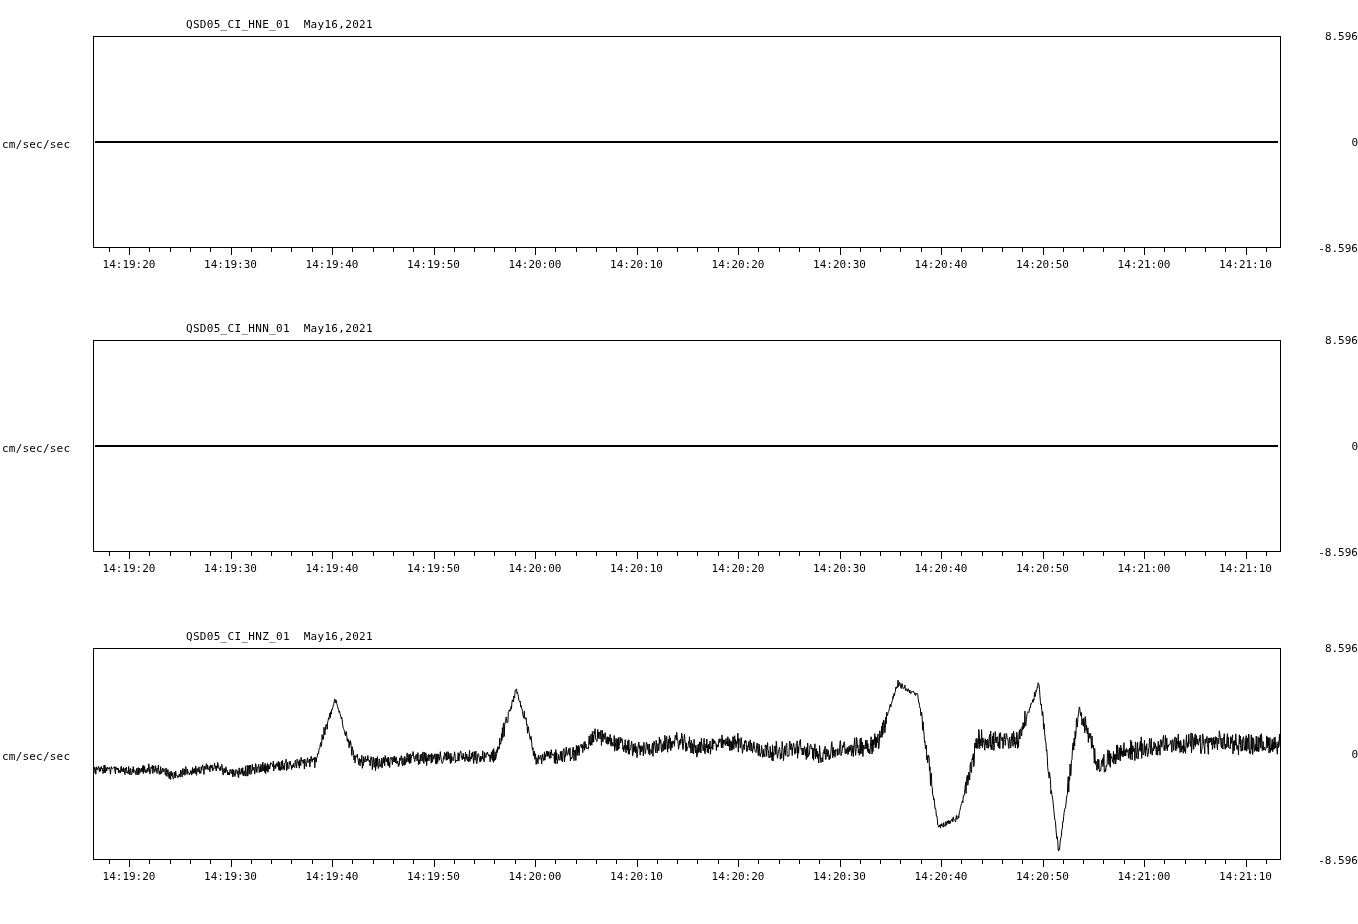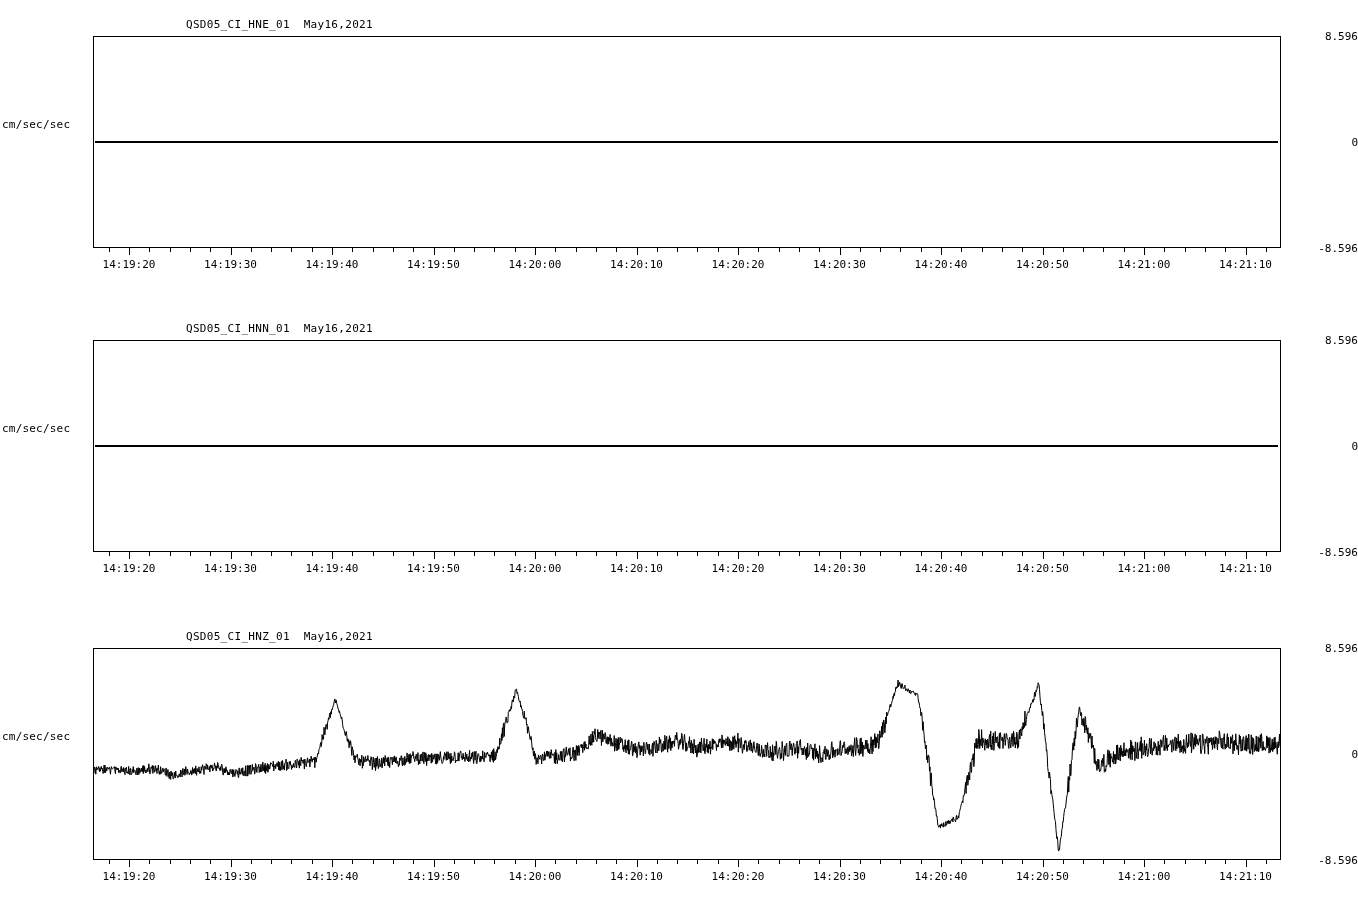--- a/index.html
+++ b/index.html
@@ -38,21 +38,21 @@
     top: 18px;
     width: 1188px;
     height: 212px;
     border: 1.6px solid #000;
     box-sizing: border-box;
     background: #ffffff;
   }
   .ylabel {
     position: absolute;
     left: 2px;
-    top: 100px;
+    top: 120px;
     font-size: 11px;
     letter-spacing: 0.2px;
     white-space: pre;
   }
   .ytick-label {
     position: absolute;
     right: 0;
     width: 86px;
     text-align: right;
     font-size: 11px;

